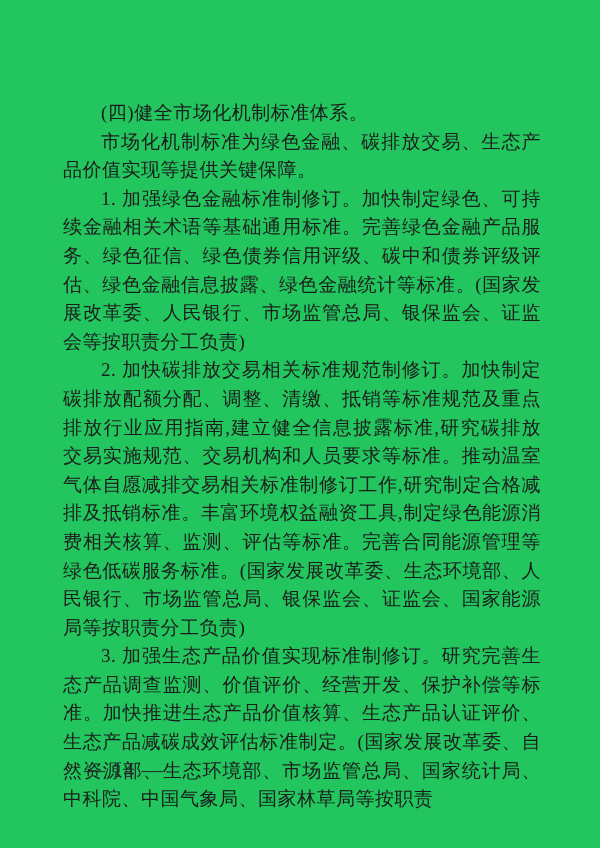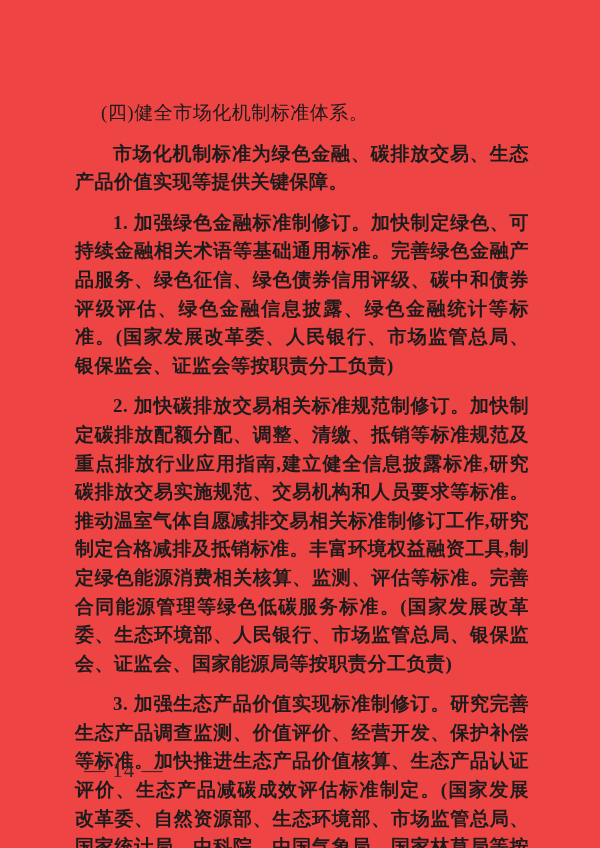--- a/index.html
+++ b/index.html
@@ -4,21 +4,21 @@
   <style>
     html, body {
       margin: 0;
       padding: 0;
       background: #ffffff;
     }
     .page {
       position: relative;
       width: 600px;
       height: 848px;
-      background: #ef4444;
+      background: #22c55e;
       overflow: hidden;
       font-family: "Liberation Serif", "DejaVu Serif", serif;
       color: #1c1c1c;
     }
     .content {
       position: absolute;
       top: 99px;
       left: 63px;
       width: 478px;
       font-size: 19px;
@@ -27,23 +27,22 @@
       letter-spacing: 0.5px;
     }
     .section-heading {
       margin: 0;
       font-size: 19px;
       font-weight: normal;
       text-indent: 2em;
       text-align: left;
     }
     .para {
-      margin: 12px;
+      margin: 0;
       text-indent: 2em;
-      font-weight: bold;
     }
     .footer {
       position: absolute;
       left: 84px;
       top: 760px;
       font-size: 21px;
       line-height: 20px;
       letter-spacing: 1px;
       color: #2a2a2a;
     }

